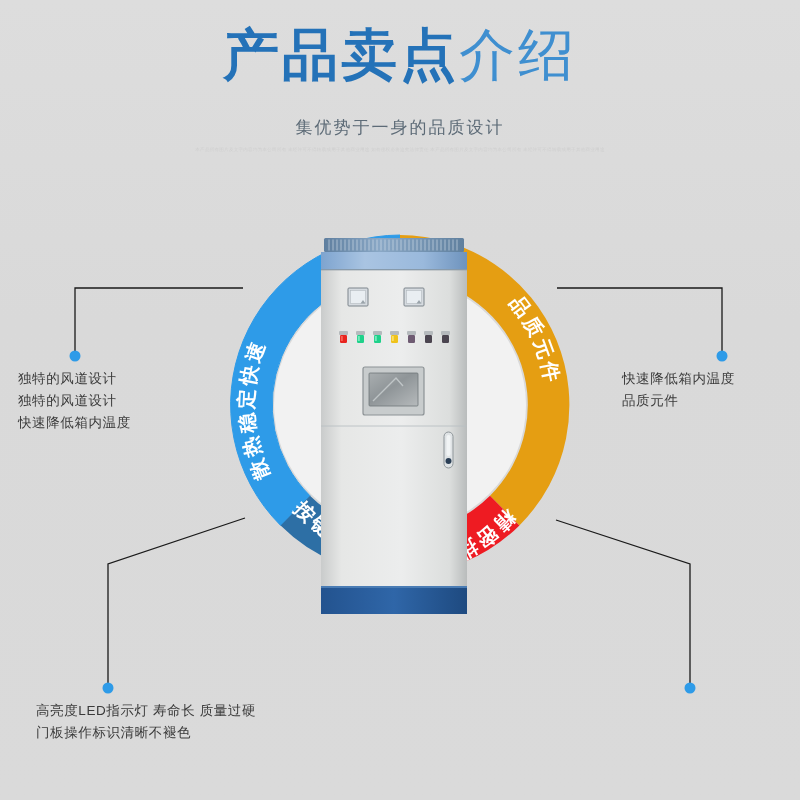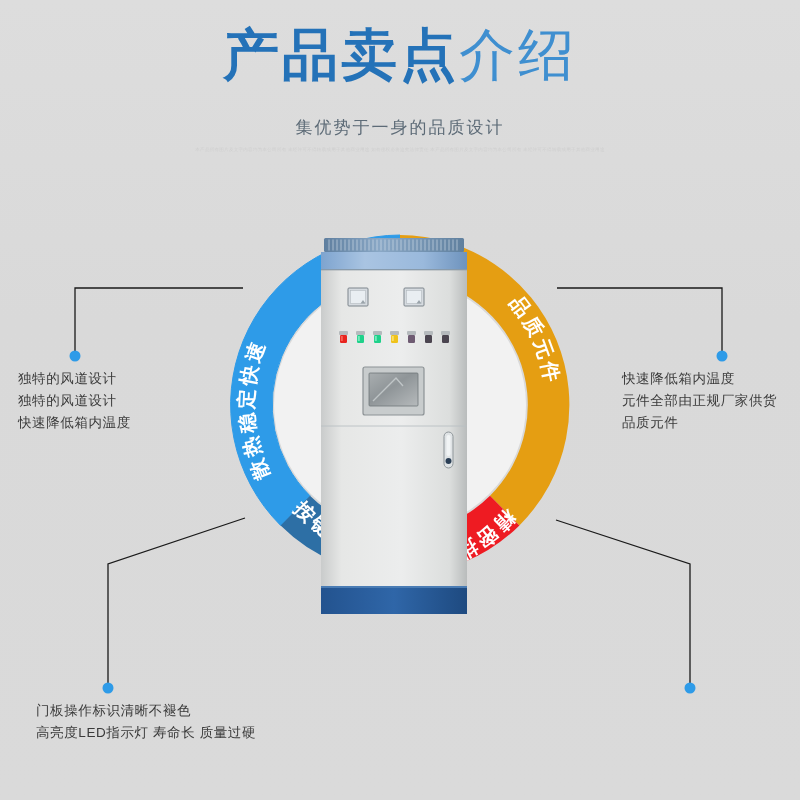--- a/index.html
+++ b/index.html
@@ -347,25 +347,24 @@
   </svg>
 
   <div class="callout tl">
     <span class="ln">独特的风道设计</span>
     <span class="ln">独特的风道设计</span>
     <span class="ln">快速降低箱内温度</span>
   </div>
 
   <div class="callout tr">
     <span class="ln">快速降低箱内温度</span>
-    <span class="ln">元件全部由正规厂家供货</span>
     <span class="ln">品质元件</span>
   </div>
 
   <div class="callout bl">
+    <span class="ln">高亮度LED指示灯 寿命长 质量过硬</span>
     <span class="ln">门板操作标识清晰不褪色</span>
-    <span class="ln">高亮度LED指示灯 寿命长 质量过硬</span>
   </div>
 
   <div class="callout br">
   </div>
 
 </div>
 
 </body></html>

